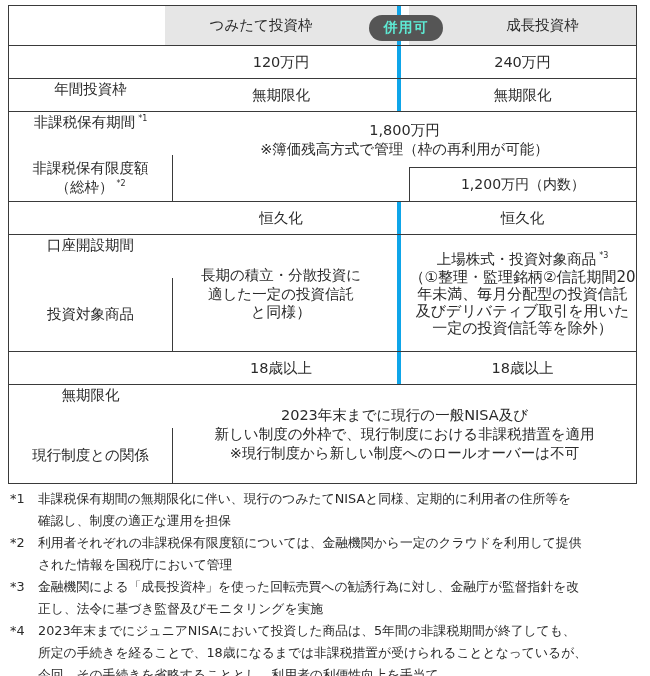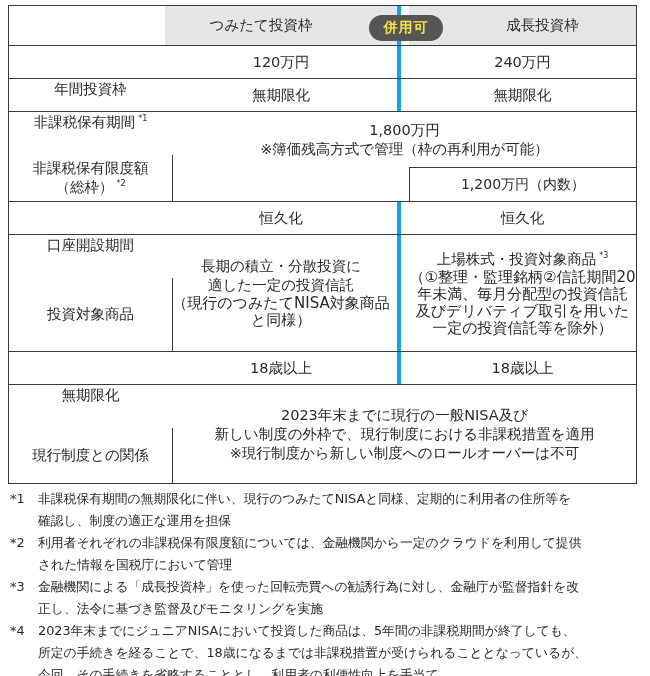--- a/index.html
+++ b/index.html
@@ -21,21 +21,21 @@
     }
     .c0 { left: 0; width: 164px; border-right: 1px solid #3a3a3a; font-size: 14.5px; margin-top: 43px; }
     .c1 { left: 156px; width: 236px; border-right: 4px solid #0ea5e9; }
     .c2 { left: 400px; right: 0; }
     .c12 { left: 164px; right: 0; }
     .hdr1 { background: #e6e6e6; }
     .hdr2 { background: #e5e5e5; }
     sup.fn { font-size: 8px; vertical-align: super; line-height: 0; margin-left: 3px; }
     .pill {
       position: absolute; left: 360px; top: 9px; width: 74px; height: 26px;
-      background: #555555; color: #fde047; border-radius: 13px/13px;
+      background: #555555; color: #5eead4; border-radius: 13px/13px;
       display: flex; align-items: center; justify-content: center;
       font-size: 14px; font-weight: bold; letter-spacing: 1px; z-index: 3;
     }
     .subcell {
       position: absolute; left: 400px; right: 0; top: 55px; bottom: 0;
       border-top: 1px solid #3a3a3a; border-left: 1px solid #3a3a3a;
       display: flex; align-items: center; justify-content: center; font-size: 14px; text-align: center;
     }
     .small { font-size: 15px; line-height: 17px; }
     .notes { position: absolute; left: 10px; top: 488px; width: 635px; }
@@ -89,21 +89,20 @@
     <div class="cell c0">口座開設期間</div>
     <div class="cell c1">恒久化</div>
     <div class="cell c2">恒久化</div>
   </div>
 
   <div class="row" style="top:228px;height:117px;">
     <div class="cell c0">投資対象商品</div>
     <div class="cell c1">
       <span>長期の積立・分散投資に</span>
       <span>適した一定の投資信託</span>
-      <span class="small">（現行のつみたてNISA対象商品</span>
       <span class="small">と同様）</span>
     </div>
     <div class="cell c2">
       <span><span>上場株式・投資対象商品</span><sup class="fn">*3</sup></span>
       <span class="small">（①整理・監理銘柄②信託期間20</span>
       <span class="small">年未満、毎月分配型の投資信託</span>
       <span class="small">及びデリバティブ取引を用いた</span>
       <span class="small">一定の投資信託等を除外）</span>
     </div>
   </div>

